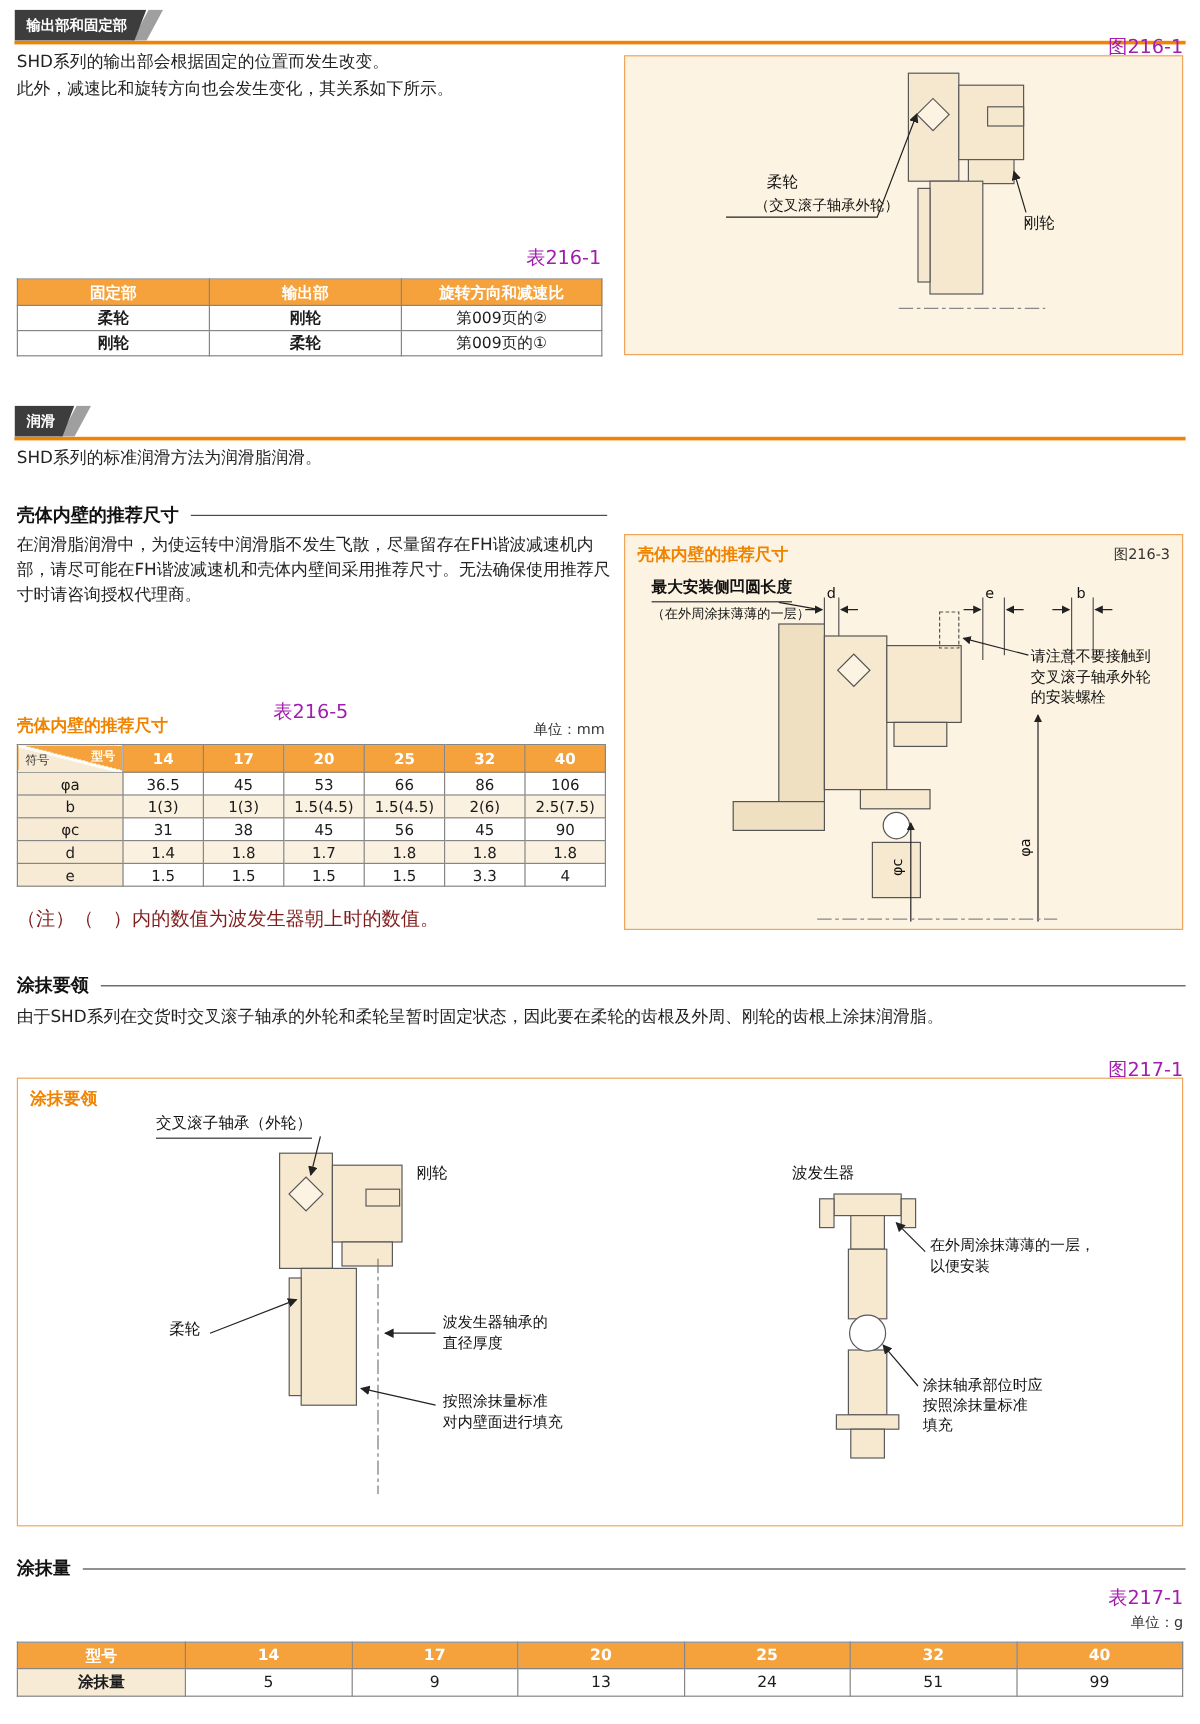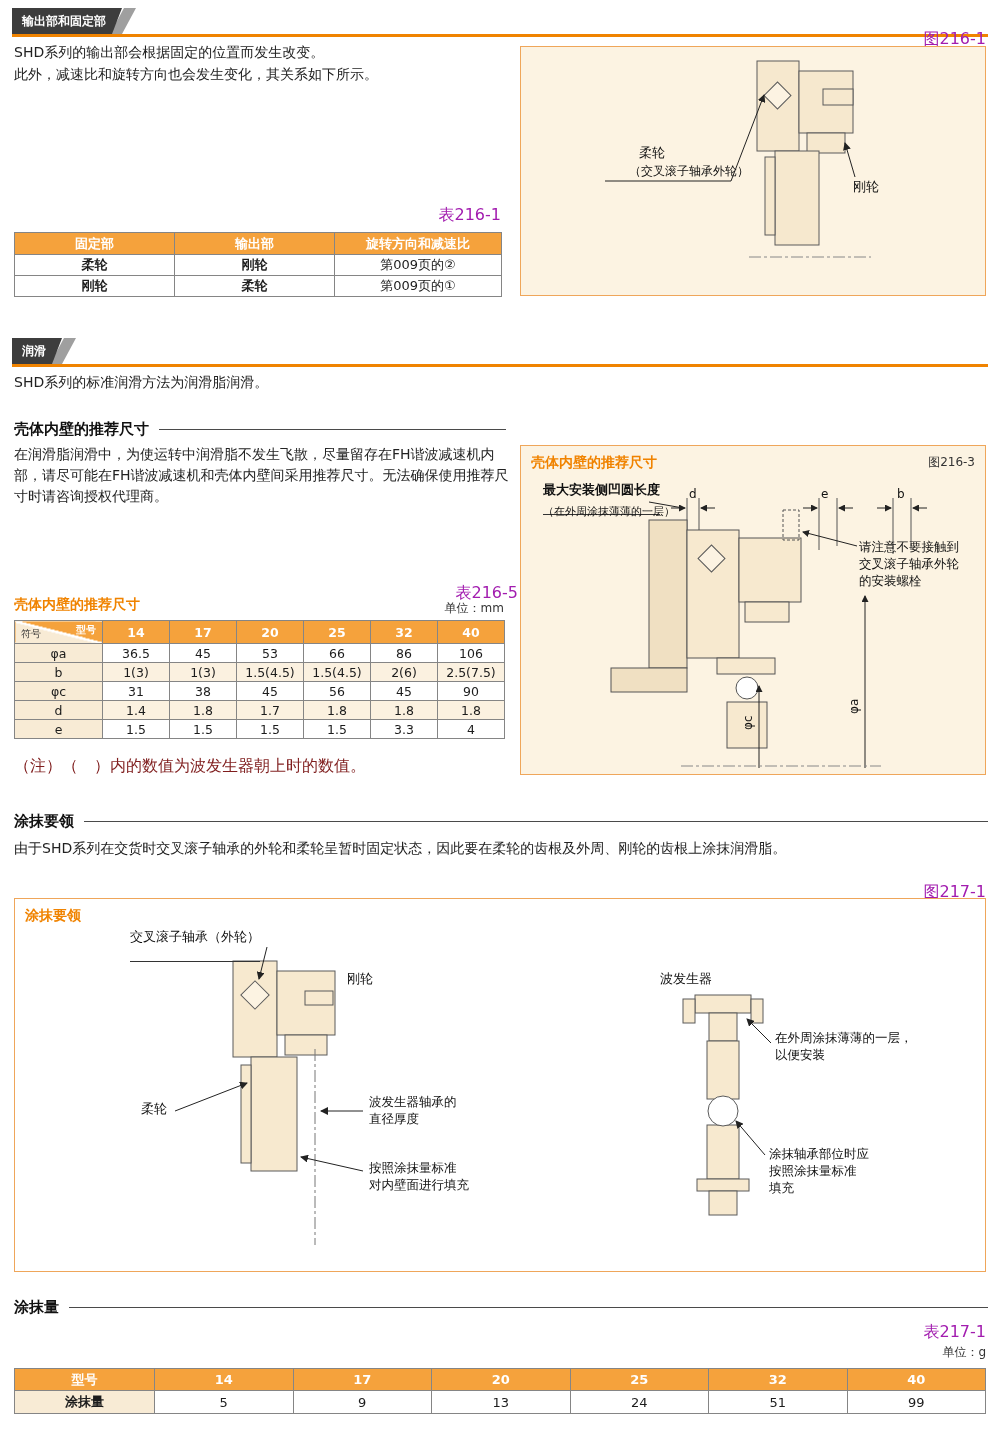--- a/index.html
+++ b/index.html
@@ -31,21 +31,21 @@
   .figbox{position:absolute;border:1px solid #EFA65A;background:#FCF3E2}
   .figbox.white{background:#fff}
   .figbox svg{position:absolute;left:0;top:0}
   .fig-title{position:absolute;left:10px;top:8px;font-size:14px;font-weight:bold;color:#F08300}
   .fig-tag-in{position:absolute;right:10px;top:8px;font-size:12px;color:#333}
   .fl{position:absolute;font-size:13px;color:#111;line-height:16px}
   .fl.sub{font-size:12px}
   .fl.small{font-size:11px}
   .fl.dim{font-size:12px}
   .fl.pre{white-space:pre-line;font-size:12.5px;line-height:17px}
-  .fl.underlined{border-bottom:1px solid #333;padding-bottom:16px}
+  .fl.underlined{border-bottom:1px solid #333;padding-bottom:3px}
 
   
   .tbl{position:absolute;border-collapse:collapse;background:#fff}
   .tbl th,.tbl td{border:1px solid #858585;text-align:center;vertical-align:middle;padding:1px 4px}
   .tbl thead th{background:#F5A23C;color:#fff;font-weight:bold}
   .bold{font-weight:bold}
 
   .tbl1{font-size:13px}
   .tbl1 thead th{height:22px}
   .tbl1 td{height:21px}
@@ -194,21 +194,21 @@
     <div class="fl underlined" style="left:22px;top:36px;font-weight:bold;">最大安装侧凹圆长度</div>
     <div class="fl small" style="left:22px;top:58px;">（在外周涂抹薄薄的一层）</div>
     <div class="fl dim" style="left:168px;top:40px;">d</div>
     <div class="fl dim" style="left:300px;top:40px;">e</div>
     <div class="fl dim" style="left:376px;top:40px;">b</div>
     <div class="fl pre" style="left:338px;top:92px;width:130px;">请注意不要接触到
 交叉滚子轴承外轮
 的安装螺栓</div>
   </div>
 
-  <div class="tag r" style="left:28px;top:583px;width:490px;">表216-5</div>
+  <div class="tag r" style="left:14px;top:583px;width:490px;text-align:center;">表216-5</div>
   <div class="unit" style="left:14px;top:600px;width:490px;">单位：mm</div>
   <div class="orange-title" style="left:14px;top:596px;">壳体内壁的推荐尺寸</div>
 
   <table class="tbl tbl5" style="left:14px;top:620px;">
     <thead>
       <tr>
         <th class="corner">
           <span class="c-top">型号</span>
           <span class="c-bot">符号</span>
         </th>

